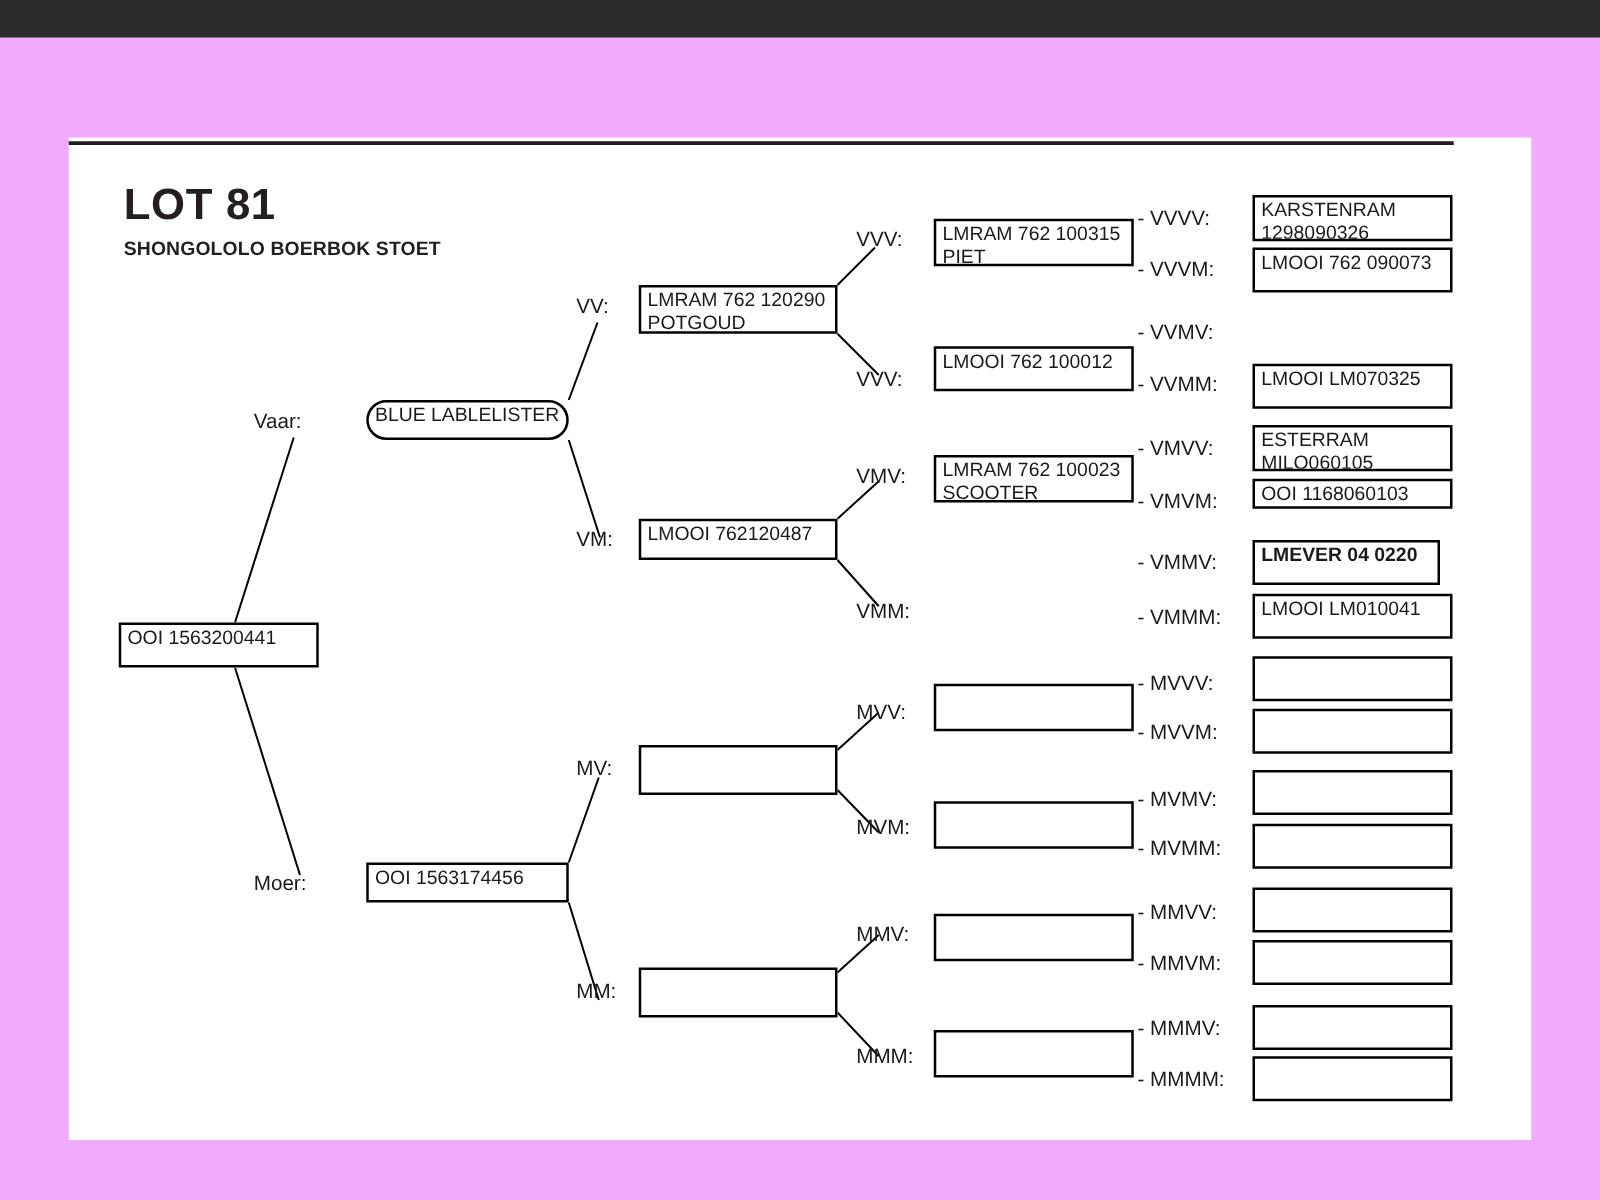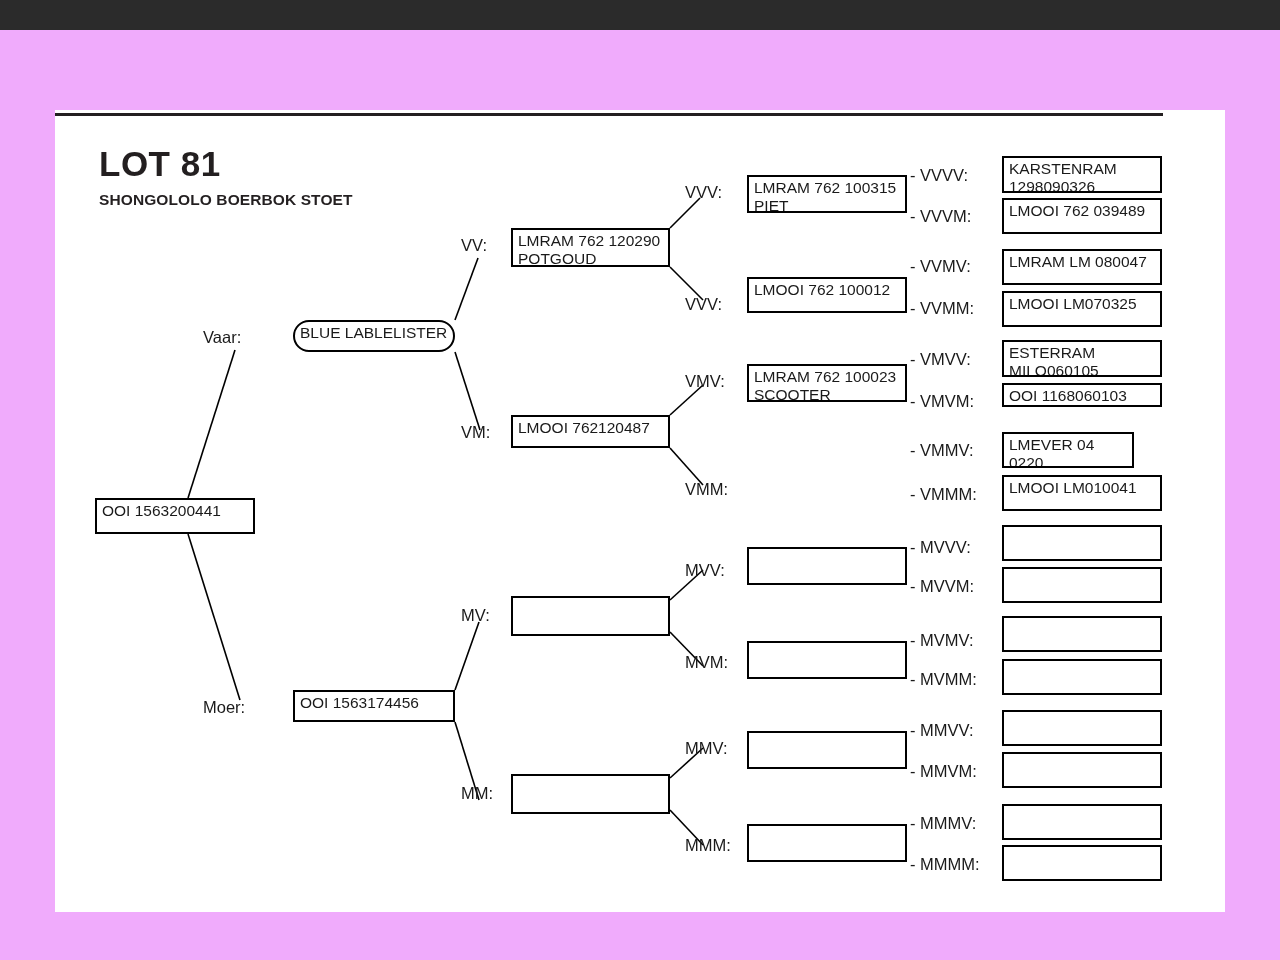--- a/index.html
+++ b/index.html
@@ -189,37 +189,36 @@
       <div class="node empty" style="left:692px; top:621px; width:160px; height:38px;"></div>
 
       <div class="nlabel right-align" style="left:630px; top:727px; width:61px;">MMM:</div>
       <div class="node empty" style="left:692px; top:714px; width:160px; height:38px;"></div>
 
       <div class="nlabel right-align" style="left:855px; top:57px; width:90px;">- VVVV:</div>
       <div class="node" style="left:947px; top:46px; width:160px; height:37px;">KARSTENRAM
 1298090326</div>
 
       <div class="nlabel right-align" style="left:855px; top:98px; width:90px;">- VVVM:</div>
-      <div class="node" style="left:947px; top:88px; width:160px; height:36px;">LMOOI 762 039489</div>
+      <div class="node" style="left:947px; top:88px; width:160px; height:36px;">LMOOI 762 090073</div>
 
       <div class="nlabel right-align" style="left:855px; top:148px; width:90px;">- VVMV:</div>
-      <div class="node" style="left:947px; top:139px; width:160px; height:36px;">LMRAM LM 080047</div>
 
       <div class="nlabel right-align" style="left:855px; top:190px; width:90px;">- VVMM:</div>
       <div class="node" style="left:947px; top:181px; width:160px; height:36px;">LMOOI LM070325</div>
 
       <div class="nlabel right-align" style="left:855px; top:241px; width:90px;">- VMVV:</div>
       <div class="node" style="left:947px; top:230px; width:160px; height:37px;">ESTERRAM
 MILO060105</div>
 
       <div class="nlabel right-align" style="left:855px; top:283px; width:90px;">- VMVM:</div>
       <div class="node" style="left:947px; top:273px; width:160px; height:24px;">OOI 1168060103</div>
 
       <div class="nlabel right-align" style="left:855px; top:332px; width:90px;">- VMMV:</div>
-      <div class="node" style="left:947px; top:322px; width:132px; height:36px;">LMEVER 04 0220</div>
+      <div class="node" style="left:947px; top:322px; width:150px; height:36px;font-weight:bold;">LMEVER 04 0220</div>
 
       <div class="nlabel right-align" style="left:855px; top:376px; width:90px;">- VMMM:</div>
       <div class="node" style="left:947px; top:365px; width:160px; height:36px;">LMOOI LM010041</div>
 
       <div class="nlabel right-align" style="left:855px; top:429px; width:90px;">- MVVV:</div>
       <div class="node empty" style="left:947px; top:415px; width:160px; height:36px;"></div>
 
       <div class="nlabel right-align" style="left:855px; top:468px; width:90px;">- MVVM:</div>
       <div class="node empty" style="left:947px; top:457px; width:160px; height:36px;"></div>
 

